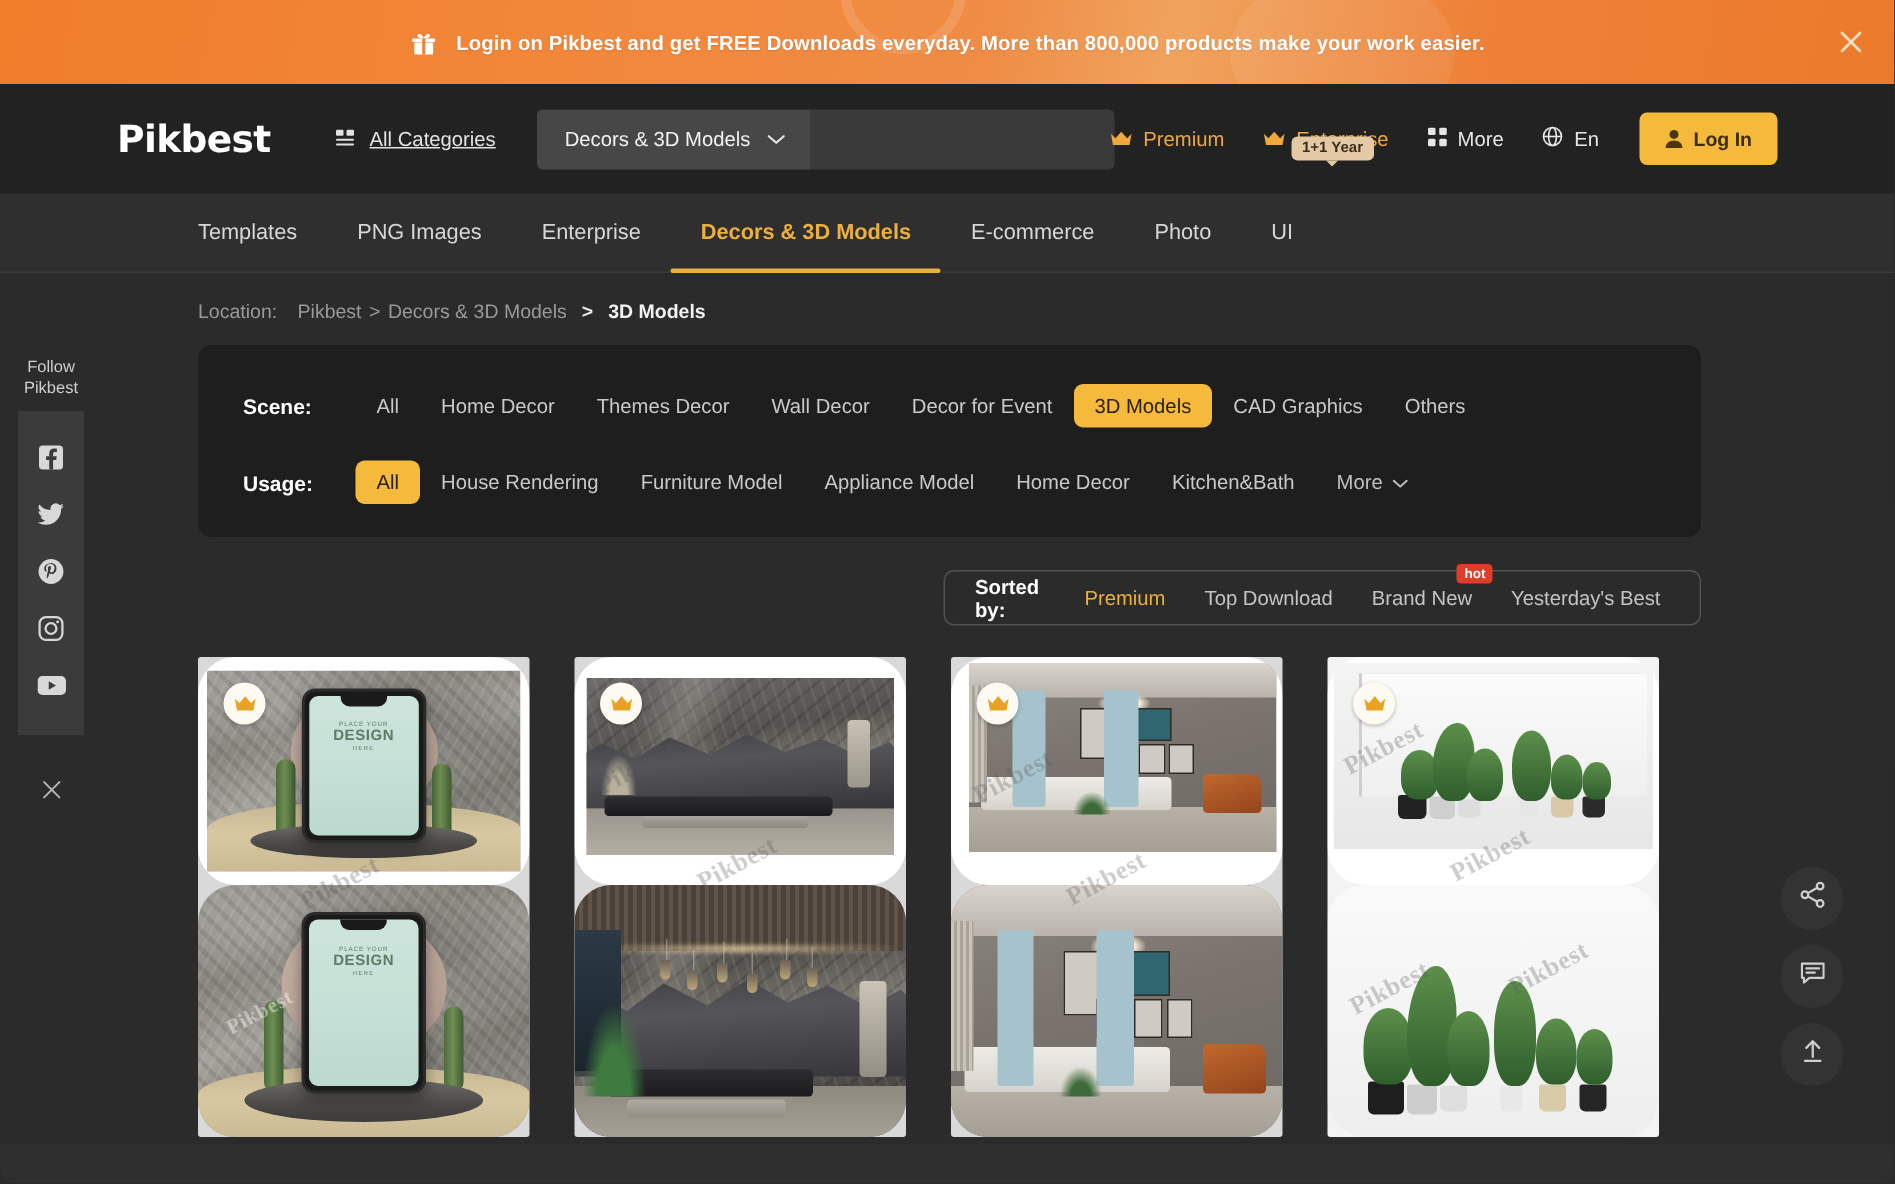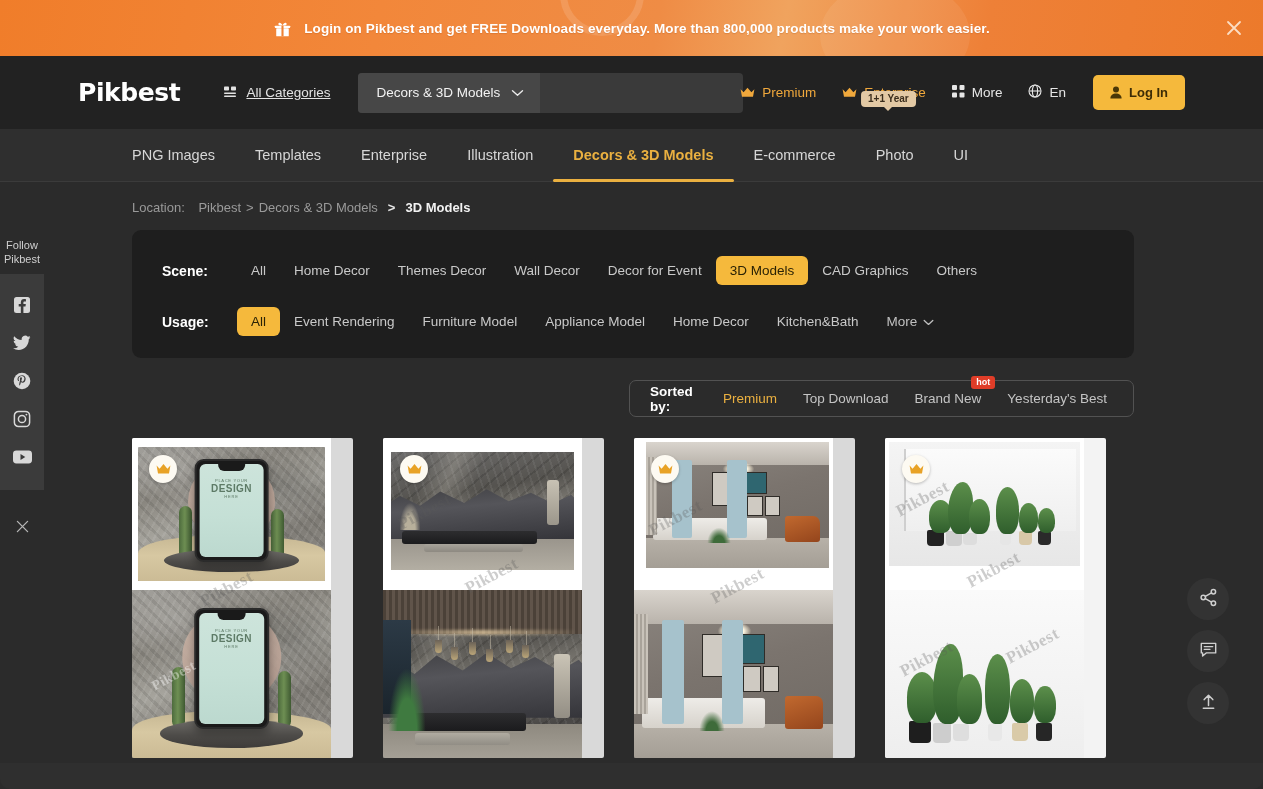--- a/index.html
+++ b/index.html
@@ -156,21 +156,21 @@
     cursor:pointer; white-space:nowrap;
   }
   .sort-opt.active { color:#eab040; }
   .hot-badge {
     position:absolute; top:-15px; right:-14px; background:#e03d28; color:#fff;
     font-size:9px; font-weight:bold; padding:1px 5px 2px; border-radius:3px;
   }
 
   
   .social-rail {
-    position:absolute; left:0; top:235px; width:44px;
+    position:absolute; left:12px; top:235px; width:44px;
   }
   .follow-title {
     color:#cfcfcf; font-size:11px; line-height:13.5px; text-align:center;
     padding:4px 0 8px;
   }
   .social-box { background:#3b3b3b; padding:14px 0 12px; }
   .social-ic {
     width:44px; height:38px; display:flex; align-items:center; justify-content:center;
     cursor:pointer;
   }
@@ -196,21 +196,21 @@
     position:relative; width:221px; height:320px; overflow:hidden;
     background:#d9d9d9; cursor:pointer; border-radius:2px;
   }
   .card-crown {
     position:absolute; left:17px; top:17px; width:28px; height:28px;
     border-radius:50%; background:#fdfaf2; z-index:6;
     display:flex; align-items:center; justify-content:center;
     box-shadow:0 1px 3px rgba(0,0,0,.25);
   }
   .crown-big { display:block; width:15px; height:12px; }
-  .card-half { position:absolute; left:0; width:199px; overflow:hidden; }
+  .card-half { position:absolute; left:0; width:221px; overflow:hidden;border-radius:25px; }
   .card-half.top { top:0; height:152px; }
   .card-half.bot { top:152px; height:168px; }
   .wm {
     position:absolute; color:rgba(255,255,255,.42); font-size:17px;
     font-weight:bold; transform:rotate(-28deg); pointer-events:none;
     font-family:"Liberation Serif", serif; z-index:5; letter-spacing:.5px;
   }
   .wm.dark { color:rgba(90,90,90,.30); }
 
   
@@ -467,24 +467,23 @@
             <circle cx="6" cy="3.6" r="3"></circle>
             <path d="M0.4 12.6c0-3.2 2.5-5 5.6-5s5.6 1.8 5.6 5z"></path>
           </svg>
         </span>
         <span>Log In</span>
       </button>
     </div>
   </div>
 
   <div class="navbar">
+    <div class="nav-item">Templates</div>
     <div class="nav-item">PNG Images</div>
-    <div class="nav-item">Templates</div>
     <div class="nav-item">Enterprise</div>
-    <div class="nav-item">Illustration</div>
     <div class="nav-item active">Decors &amp; 3D Models</div>
     <div class="nav-item">E-commerce</div>
     <div class="nav-item">Photo</div>
     <div class="nav-item">UI</div>
   </div>
 
   <div class="breadcrumb">
     <span class="bc-muted">Location:</span>
     <span class="bc-sep">&nbsp;</span>
     <span class="bc-muted">Pikbest</span>
@@ -506,21 +505,21 @@
         <div class="chip active">3D Models</div>
         <div class="chip">CAD Graphics</div>
         <div class="chip">Others</div>
       </div>
     </div>
 
     <div class="filter-row">
       <div class="filter-label">Usage:</div>
       <div class="chips">
         <div class="chip active">All</div>
-        <div class="chip">Event Rendering</div>
+        <div class="chip">House Rendering</div>
         <div class="chip">Furniture Model</div>
         <div class="chip">Appliance Model</div>
         <div class="chip">Home Decor</div>
         <div class="chip">Kitchen&amp;Bath</div>
         <div class="chip more">
           <span>More</span>
           <span>
             <svg width="11" height="7" viewBox="0 0 11 7" fill="none" stroke="#c0c0c0" stroke-width="1.3" stroke-linecap="round" stroke-linejoin="round">
               <path d="M1.2 1.5 L5.5 5.4 L9.8 1.5"></path>
             </svg>

